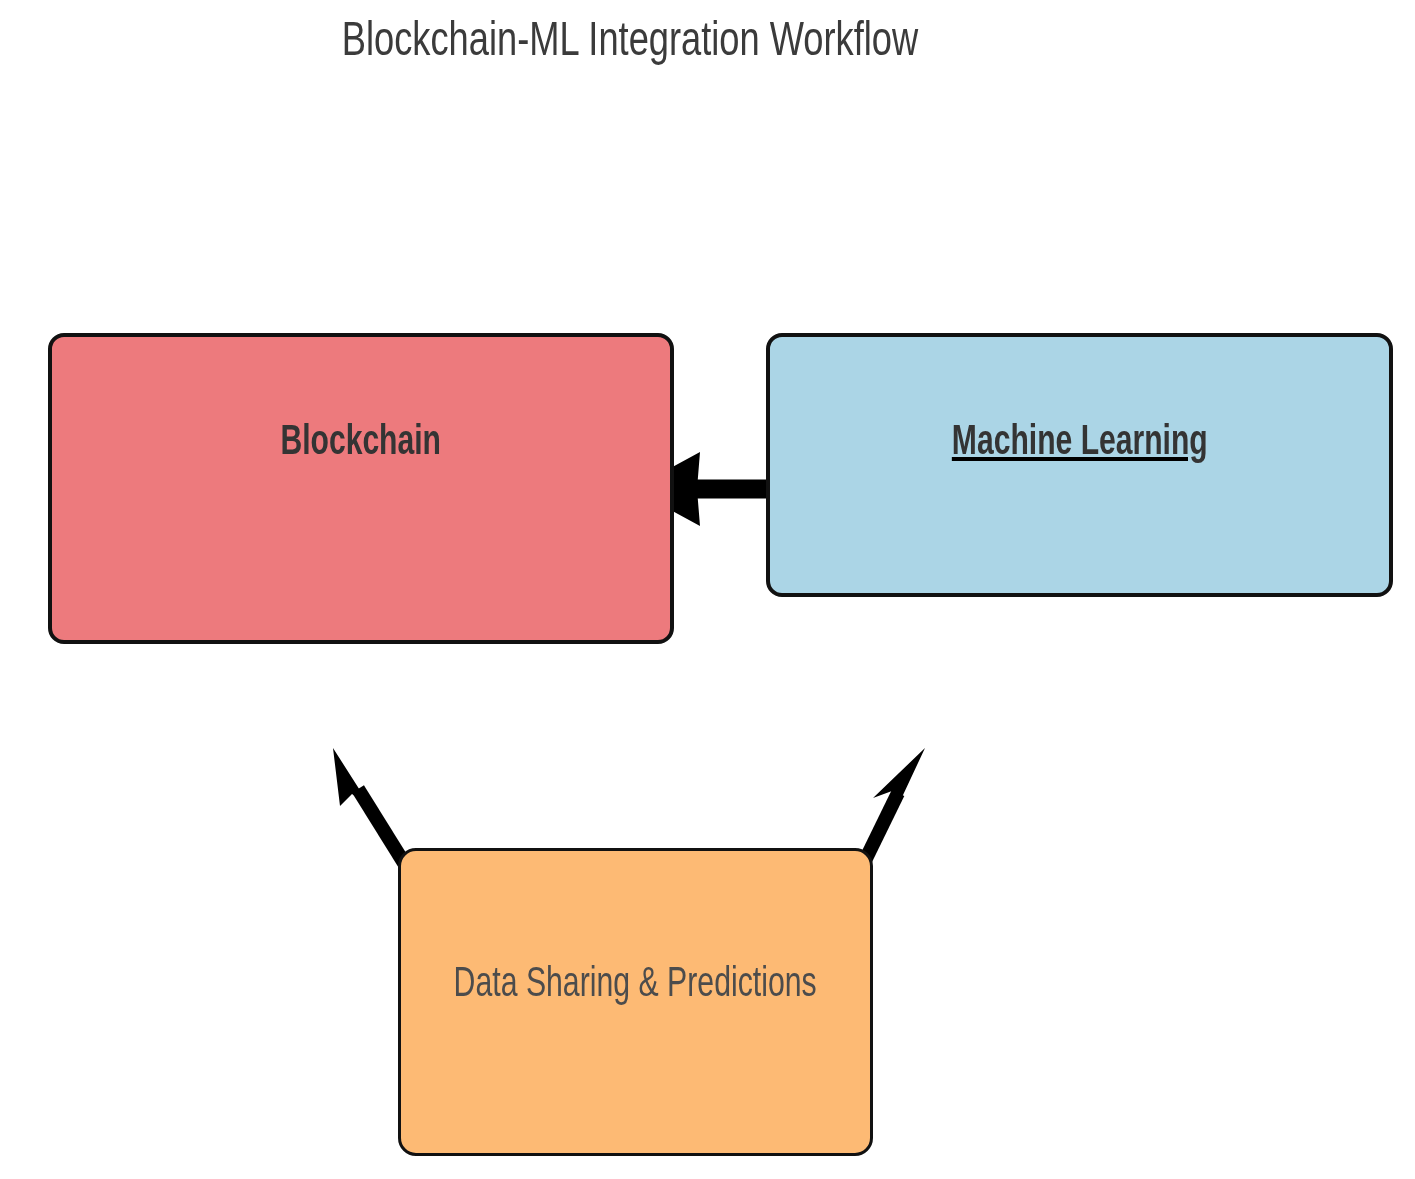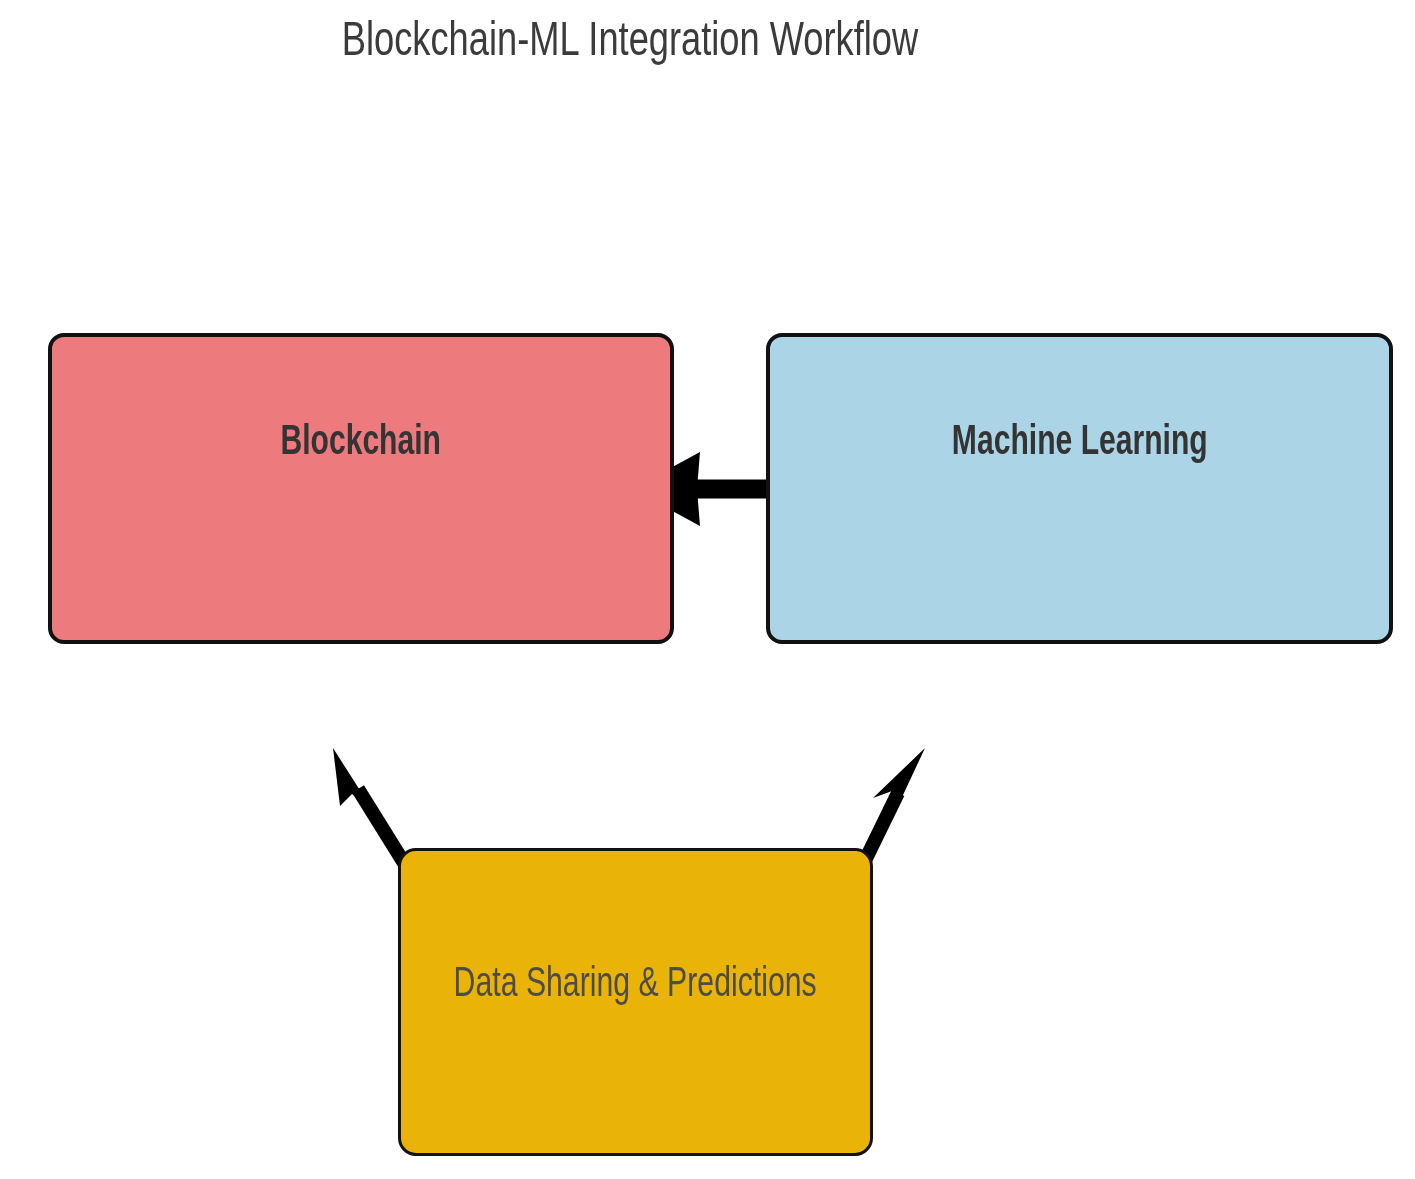--- a/index.html
+++ b/index.html
@@ -61,30 +61,31 @@
     width: 626px;
     height: 311px;
     background: #ED7A7D;
     margin-left: 25px;
   }
   #node-blockchain .node-label { margin-top: 78px; }
   #node-ml {
     left: 766px;
     top: 333px;
     width: 627px;
-    height: 311px;
+    height: 264px;
     background: #ABD5E6;
+    text-decoration: underline;
   }
   #node-ml .node-label { margin-top: 78px; }
   #node-data {
     left: 398px;
     top: 848px;
     width: 475px;
     height: 308px;
-    background: #eab308;
+    background: #fdba74;
     border-width: 3px;
     border-radius: 18px;
   }
   #node-data .node-label {
     margin-top: 107px;
     font-weight: 400;
     font-size: 42px;
     color: #4c4c4c;
     transform: scaleX(0.72);
   }

